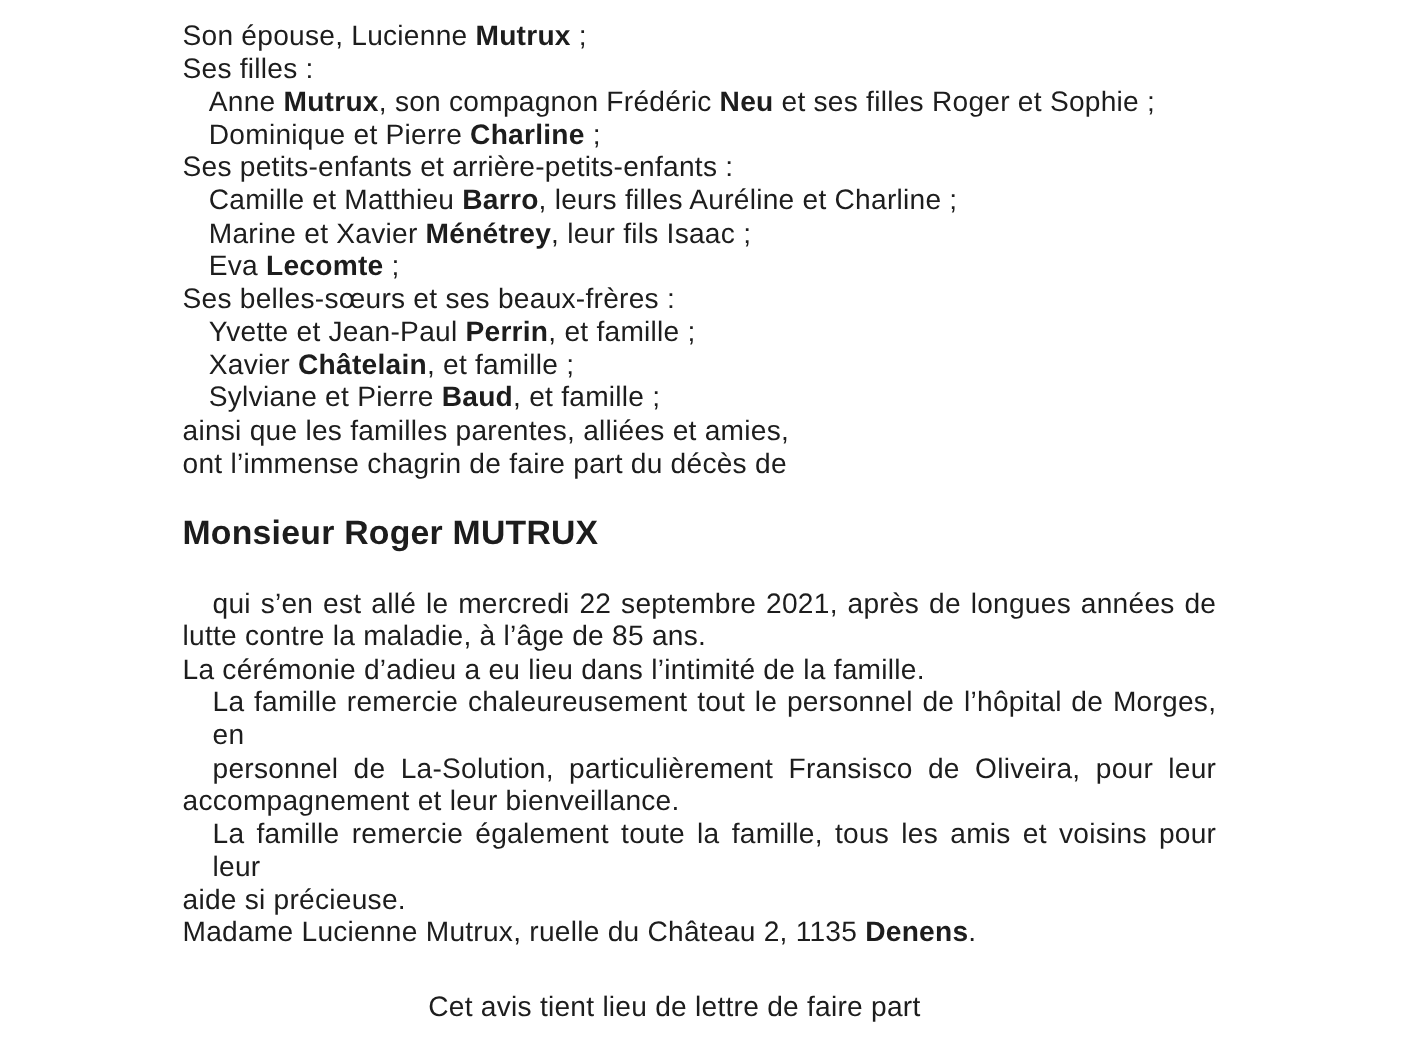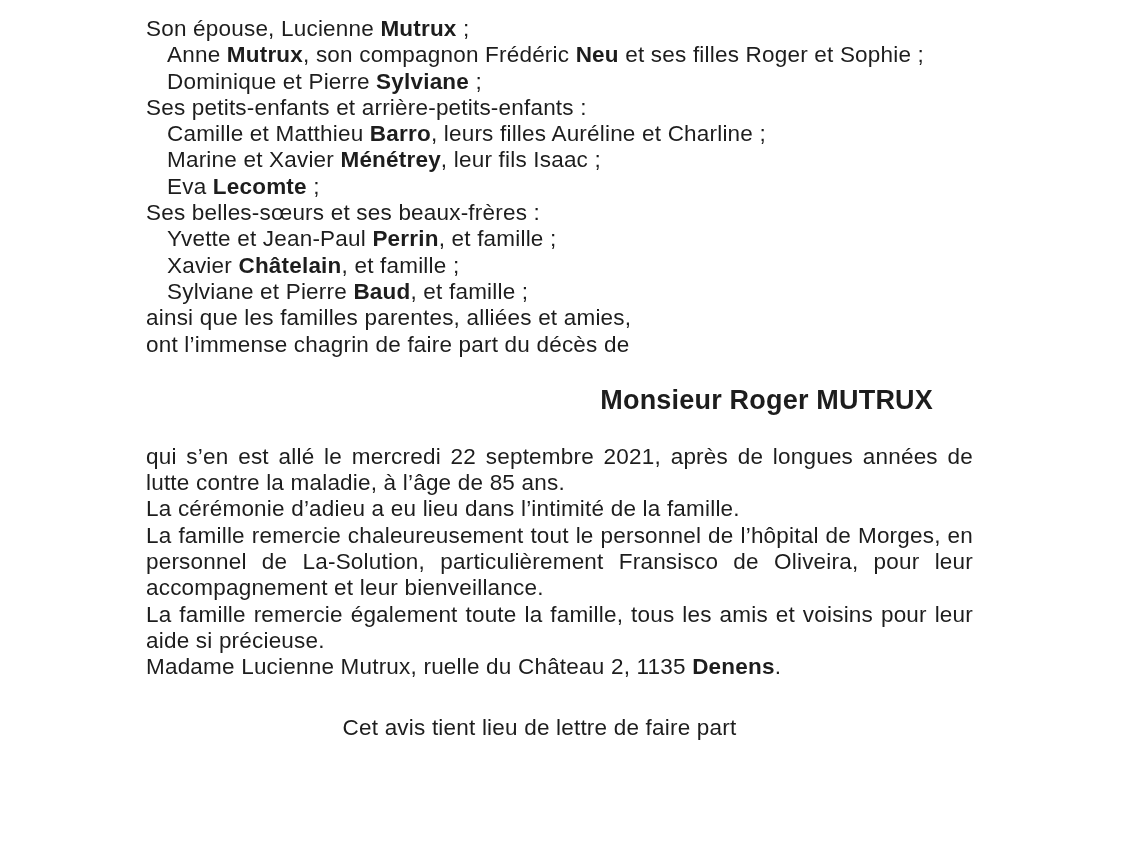--- a/index.html
+++ b/index.html
@@ -27,53 +27,55 @@
     letter-spacing: 0.2px;
     white-space: pre-wrap;
   }
   .line.indented {
     padding-left: 21px;
   }
   .line.stretch {
     text-align: justify;
     text-align-last: justify;
     text-justify: inter-word;
+    margin-left: 24px;
   }
   .bold {
     font-weight: bold;
   }
   .title {
     margin: 26px 0 0 0;
     padding-right: 40px;
     font-size: 27px;
     font-weight: bold;
     line-height: 32px;
-    text-align: right;
+    text-align: left;
     letter-spacing: 0.2px;
   }
   .body-block {
     margin-top: 28px;
   }
   .footer-note {
     margin-top: 34px;
     padding-right: 40px;
     font-size: 22.5px;
     line-height: 26.3px;
     letter-spacing: 0.2px;
     text-align: center;
   }
 </style>
 </head>
 <body>
 
 <div class="doc">
   <div id="family-lines">
       <div class="line"><span>Son épouse, Lucienne </span><span class="bold">Mutrux</span><span> ;</span></div>
+      <div class="line"><span>Ses filles :</span></div>
       <div class="line indented"><span>Anne </span><span class="bold">Mutrux</span><span>, son compagnon Frédéric </span><span class="bold">Neu</span><span> et ses filles Roger et Sophie ;</span></div>
-      <div class="line indented"><span>Dominique et Pierre </span><span class="bold">Sylviane</span><span> ;</span></div>
+      <div class="line indented"><span>Dominique et Pierre </span><span class="bold">Charline</span><span> ;</span></div>
       <div class="line"><span>Ses petits-enfants et arrière-petits-enfants :</span></div>
       <div class="line indented"><span>Camille et Matthieu </span><span class="bold">Barro</span><span>, leurs filles Auréline et Charline ;</span></div>
       <div class="line indented"><span>Marine et Xavier </span><span class="bold">Ménétrey</span><span>, leur fils Isaac ;</span></div>
       <div class="line indented"><span>Eva </span><span class="bold">Lecomte</span><span> ;</span></div>
       <div class="line"><span>Ses belles-sœurs et ses beaux-frères :</span></div>
       <div class="line indented"><span>Yvette et Jean-Paul </span><span class="bold">Perrin</span><span>, et famille ;</span></div>
       <div class="line indented"><span>Xavier </span><span class="bold">Châtelain</span><span>, et famille ;</span></div>
       <div class="line indented"><span>Sylviane et Pierre </span><span class="bold">Baud</span><span>, et famille ;</span></div>
       <div class="line"><span>ainsi que les familles parentes, alliées et amies,</span></div>
       <div class="line"><span>ont l’immense chagrin de faire part du décès de</span></div>

